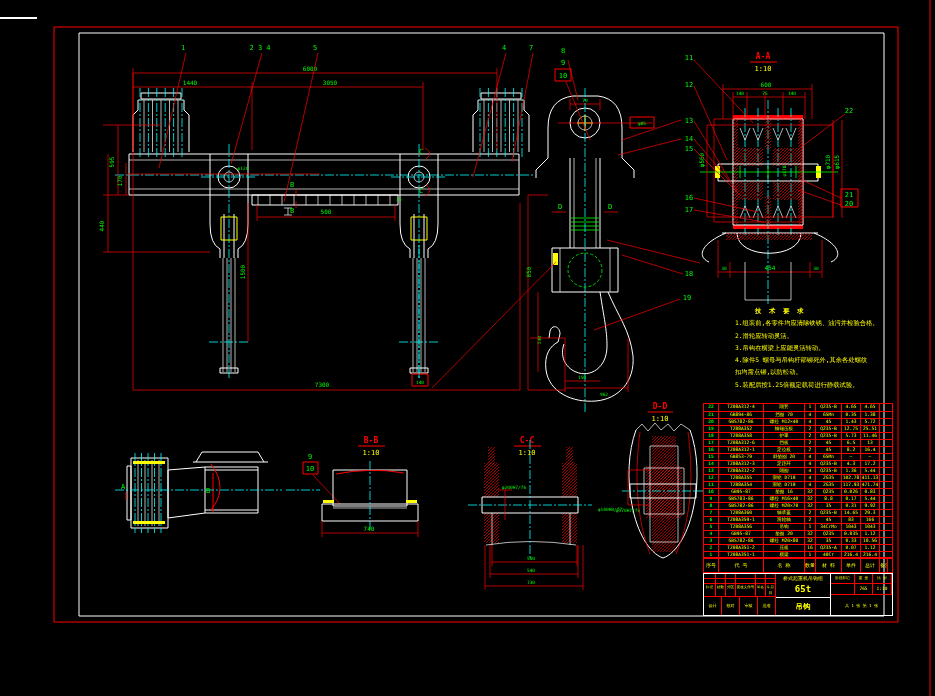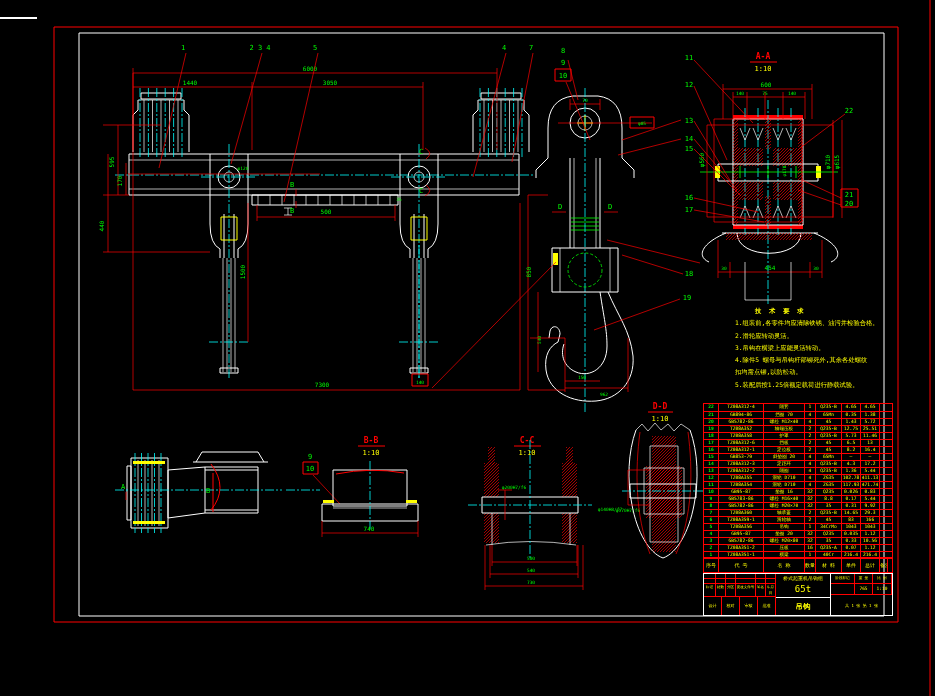--- a/index.html
+++ b/index.html
@@ -44,21 +44,21 @@
   #tblock{position:absolute;left:703px;top:573px;width:190px;height:43px;border:1px solid #fff;
           box-sizing:border-box;display:flex;color:#ff0;}
   #tbl{width:72px;border-right:1px solid #f00;box-sizing:border-box;display:flex;flex-direction:column;}
   #tbl .row6{flex:1;display:grid;grid-template-columns:12px 10px 10px 20px 10px 10px;border-bottom:1px solid #f00;}
   #tbl .row6 span{border-right:1px solid #f00;font-size:3.5px;line-height:6px;overflow:hidden;text-align:center;}
   #tbl .roles{height:18px;display:grid;grid-template-columns:18px 18px 18px 18px;}
   #tbl .roles span{border-right:1px solid #f00;font-size:4px;line-height:17px;text-align:center;overflow:hidden;}
   #tbc{width:57px;border-right:1px solid #fff;box-sizing:border-box;display:flex;flex-direction:column;}
   #tbc .name{height:25px;border-bottom:1px solid #fff;text-align:center;overflow:hidden;}
   #tbc .name .pn{font-size:5px;line-height:8px;}
-  #tbc .name .cap{font-size:9px;line-height:14px;font-weight:normal;}
+  #tbc .name .cap{font-size:9px;line-height:14px;font-weight:bold;}
   #tbc .part{flex:1;text-align:center;font-size:7.5px;line-height:17px;font-weight:bold;}
   #tbr{flex:1;display:flex;flex-direction:column;}
   #tbr .hd{height:9px;display:grid;grid-template-columns:24px 18px 19px;border-bottom:1px solid #f00;}
   #tbr .hd span{font-size:3.6px;line-height:8px;text-align:center;border-right:1px solid #f00;overflow:hidden;}
   #tbr .vals{height:10px;display:grid;grid-template-columns:24px 18px 19px;border-bottom:1px solid #f00;}
   #tbr .vals span{font-size:4.5px;line-height:9px;text-align:center;border-right:1px solid #f00;overflow:hidden;}
   #tbr .sheet{flex:1;font-size:4px;text-align:center;line-height:22px;overflow:hidden;}
 </style>
 </head>
 <body>

